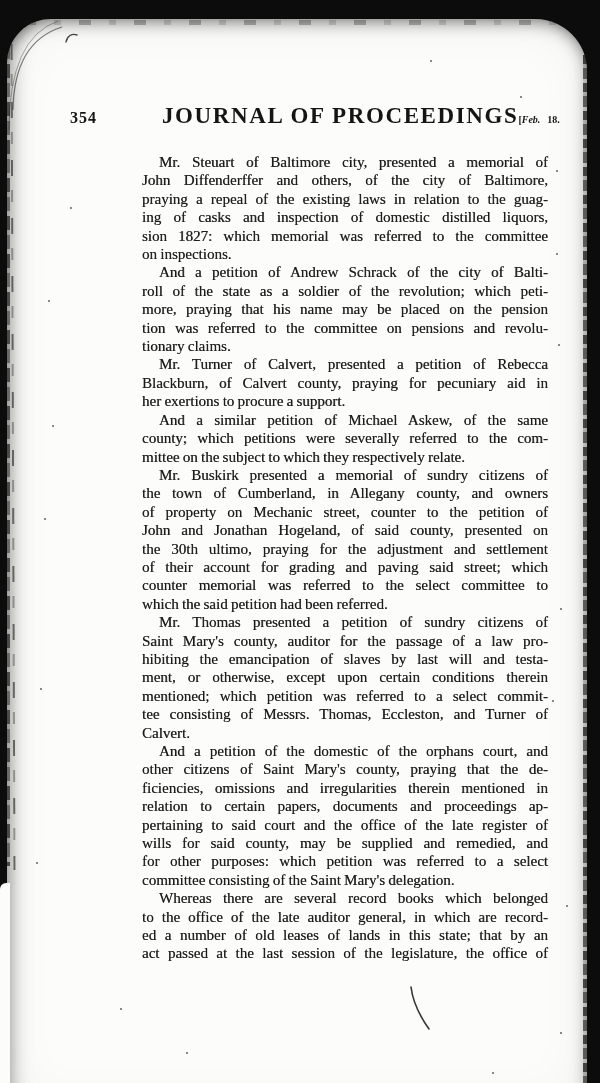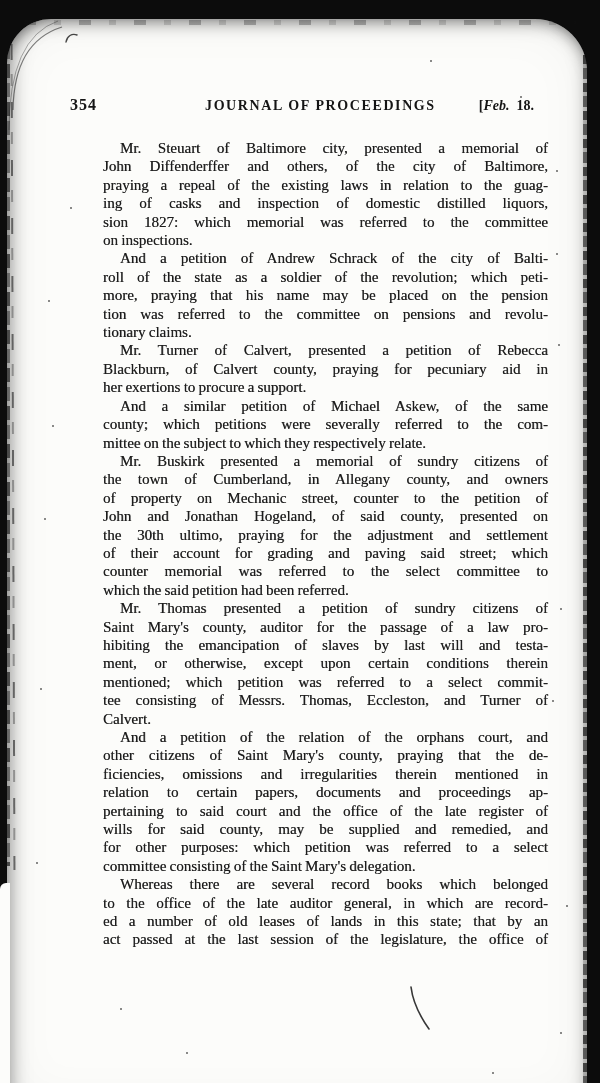--- a/index.html
+++ b/index.html
@@ -96,50 +96,51 @@
       150px 960px 0 -1px currentColor, 240px 120px 0 -1px currentColor,
       430px 60px 0 currentColor;
     opacity:.7;
   }
   .marks{
     position:absolute;left:0;top:0;width:600px;height:1083px;
     pointer-events:none;
   }
   .content{
     position:absolute;
-    left:70px;top:95px;width:478px;
+    left:70px;top:106px;width:478px;
     color:var(--ink);
   }
   .header{
     display:grid;
     grid-template-columns:92px 1fr auto;
     align-items:baseline;
     padding-right:14px;
     font-weight:700;
     line-height:20px;
     color:#151515;
   }
   .pnum{font-size:16px;letter-spacing:1px;}
-  .title{font-size:14px;letter-spacing:1.6px;text-align:center;white-space:nowrap;}
-  .date{font-size:14px;white-space:nowrap;}
+  .title{font-size:23px;letter-spacing:1.6px;text-align:center;white-space:nowrap;}
+  .date{font-size:10px;white-space:nowrap;}
   .date .it{font-style:italic;}
   .date .day{margin-left:7px;}
   .body{
     margin:23px 0 0 33px;
     width:445px;
     font-size:15px;
     line-height:18.4px;
     word-spacing:-0.5px;
     text-shadow:0.3px 0.2px 0 rgba(20,20,20,.65);
   }
   .para{margin:0;}
   .line{
     text-align:justify;
     text-align-last:justify;
     white-space:normal;
+    margin-left:39px;
   }
   .line.first{text-indent:17px;}
   .line.last{text-align-last:left;}
 </style>
 </head>
 <body>
 
 <div class="scan">
   <div class="page"></div>
   <div class="left-noise"></div>
@@ -201,21 +202,21 @@
         <div class="para">
           <div class="line first">Mr. Thomas presented a petition of sundry citizens of</div>
           <div class="line">Saint Mary's county, auditor for the passage of a law pro-</div>
           <div class="line">hibiting the emancipation of slaves by last will and testa-</div>
           <div class="line">ment, or otherwise, except upon certain conditions therein</div>
           <div class="line">mentioned; which petition was referred to a select commit-</div>
           <div class="line">tee consisting of Messrs. Thomas, Eccleston, and Turner of</div>
           <div class="line last">Calvert.</div>
         </div>
         <div class="para">
-          <div class="line first">And a petition of the relation of the orphans court, and</div>
+          <div class="line first">And a petition of the domestic of the orphans court, and</div>
           <div class="line">other citizens of Saint Mary's county, praying that the de-</div>
           <div class="line">ficiencies, omissions and irregularities therein mentioned in</div>
           <div class="line">relation to certain papers, documents and proceedings ap-</div>
           <div class="line">pertaining to said court and the office of the late register of</div>
           <div class="line">wills for said county, may be supplied and remedied, and</div>
           <div class="line">for other purposes: which petition was referred to a select</div>
           <div class="line last">committee consisting of the Saint Mary's delegation.</div>
         </div>
         <div class="para">
           <div class="line first">Whereas there are several record books which belonged</div>

